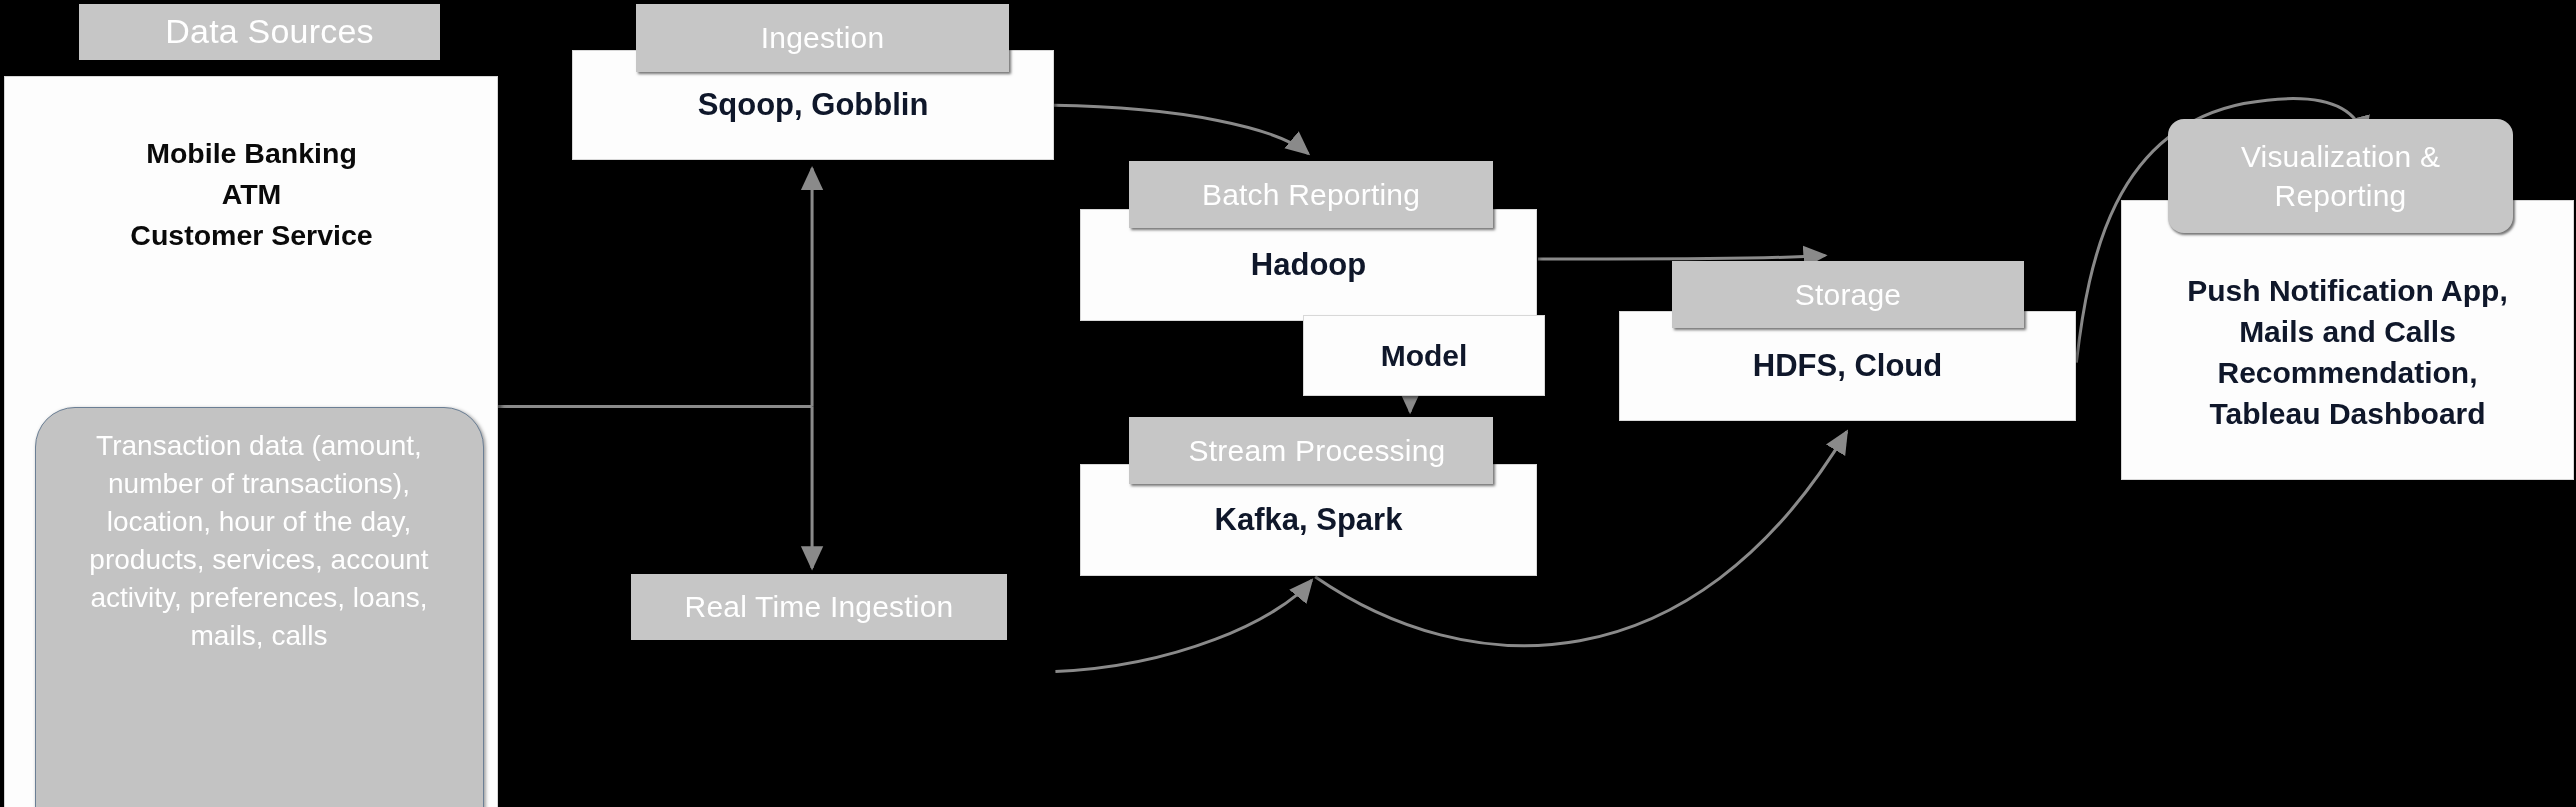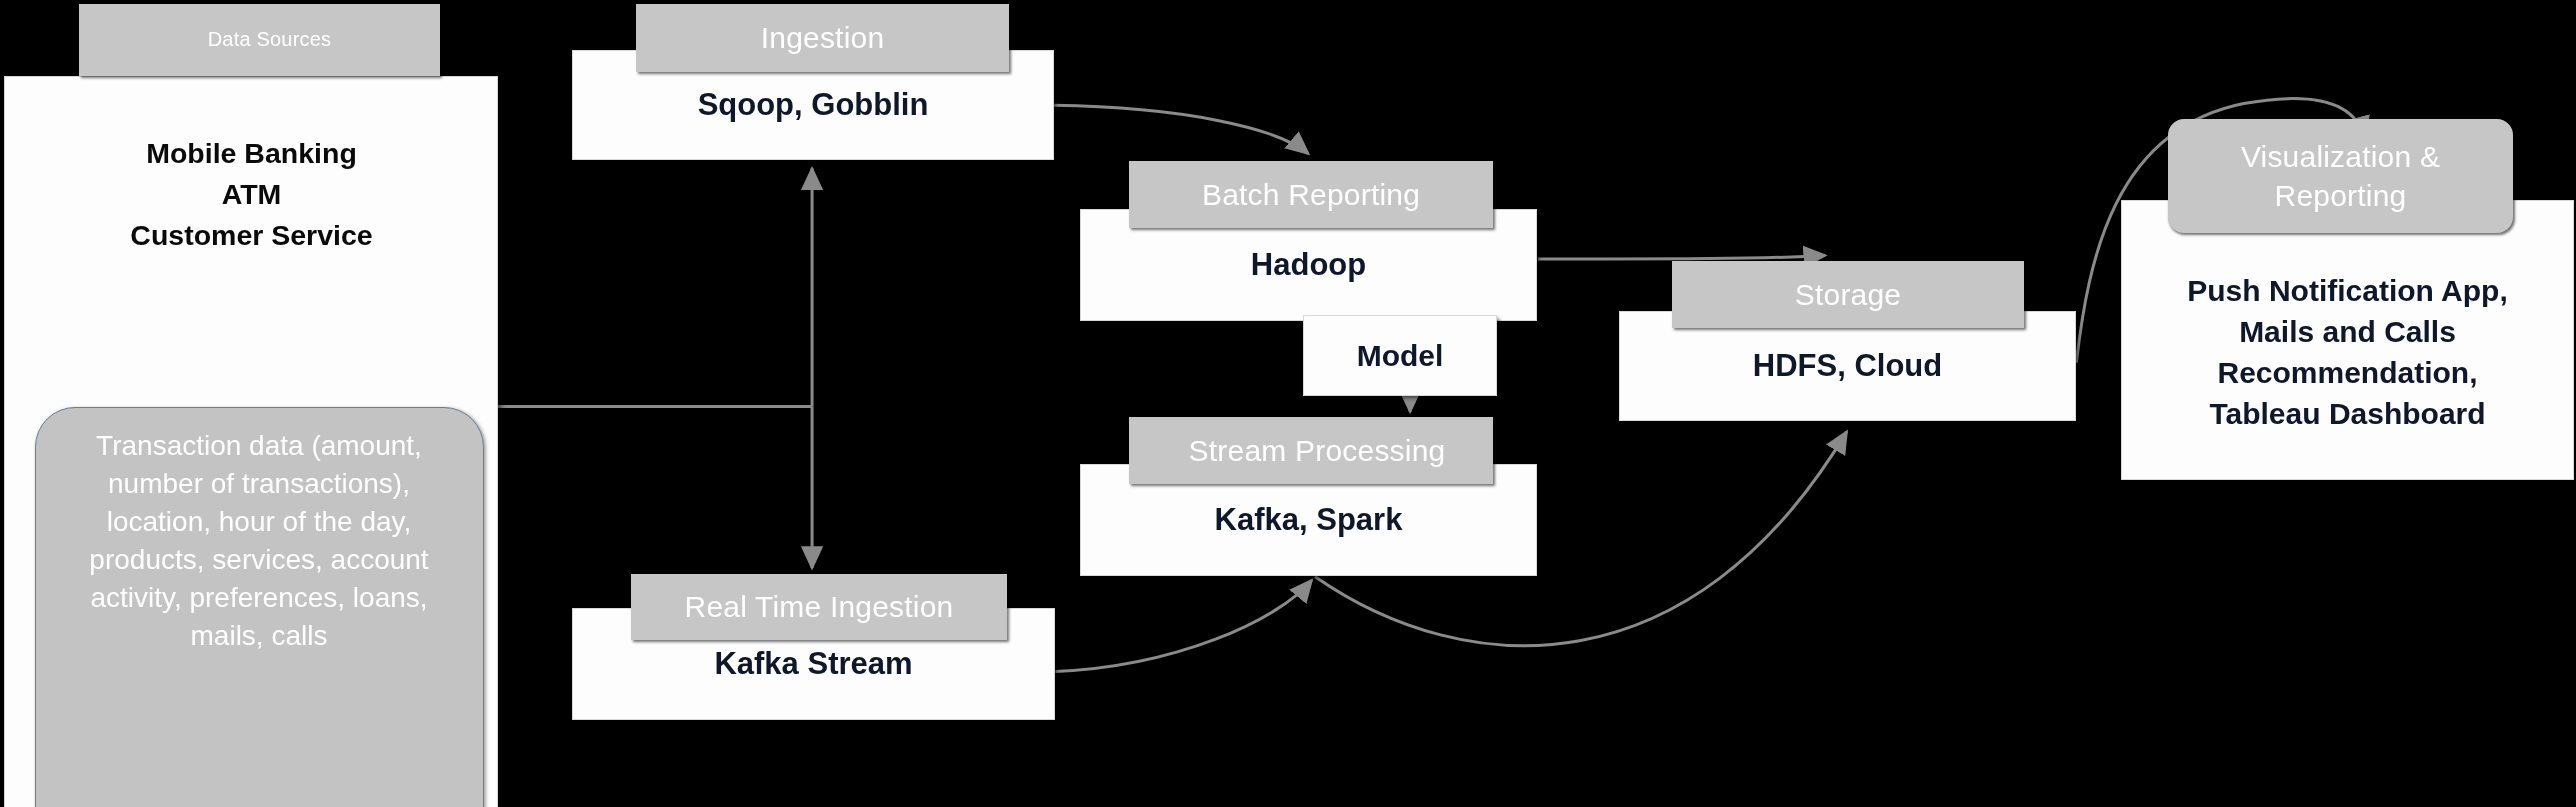--- a/index.html
+++ b/index.html
@@ -74,22 +74,22 @@
     width:494px;
     text-align:center;
     color:#0a0a0a;
     font-weight:700;
     font-size:28.5px;
     line-height:41px;
     margin-top:30px;
   }
   #ds-hdr{
     left:79px; top:3.5px;
-    width:361px; height:72px;
-    font-size:20px;
+    width:361px; height:56px;
+    font-size:34px;
     padding-left:20px;
   }
 
   
   #txn{
     position:absolute;
     left:30px; top:330px;
     width:449px; height:483px;
     box-sizing:border-box;
     background:#c3c3c3;
@@ -107,21 +107,21 @@
 
   
   #ing-hdr{ left:636px; top:3.5px;  width:373px; height:68px; font-size:30px; }
   #ing-body{ left:572px; top:50px; width:482px; height:110px; font-size:31px; }
 
   
   #bp-hdr{ left:1129px; top:161px; width:364px; height:67px; font-size:30px; }
   #bp-body{ left:1080px; top:209px; width:457px; height:112px; font-size:31px; }
 
   
-  #model-body{ left:1303px; top:315px; width:194px; height:81px; font-size:30px; }
+  #model-body{ left:1303px; top:315px; width:242px; height:81px; font-size:30px; }
 
   
   #sp-hdr{ left:1129px; top:417px; width:364px; height:67px; font-size:30px;padding-left:12px; }
   #sp-body{ left:1080px; top:464px; width:457px; height:112px; font-size:31px; }
 
   
   #rt-hdr{ left:631px; top:574px; width:376px; height:66px; font-size:30px; }
   #rt-body{ left:572px; top:608px; width:483px; height:112px; font-size:31px; }
 
   
@@ -193,21 +193,20 @@
   <div class="hdr" id="ing-hdr">Ingestion</div>
 
   <div class="body" id="bp-body">Hadoop</div>
   <div class="hdr" id="bp-hdr">Batch Reporting</div>
 
   <div class="body" id="model-body">Model</div>
 
   <div class="body" id="sp-body">Kafka, Spark</div>
   <div class="hdr" id="sp-hdr">Stream Processing</div>
 
-  <div class="body" id="rt-body">Kafka Stream</div>
   <div class="hdr" id="rt-hdr">Real Time Ingestion</div>
 
   <div class="body" id="st-body">HDFS, Cloud</div>
   <div class="hdr" id="st-hdr">Storage</div>
 
   <div class="body stack" id="viz-body">
     <div class="lines">Push Notification App,</div>
     <div class="lines">Mails and Calls</div>
     <div class="lines">Recommendation,</div>
     <div class="lines">Tableau Dashboard</div>

